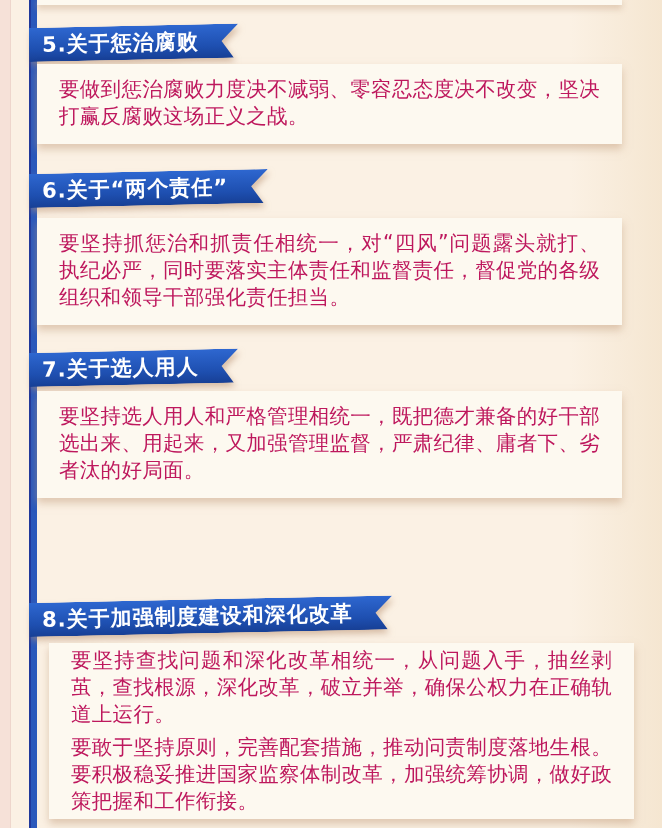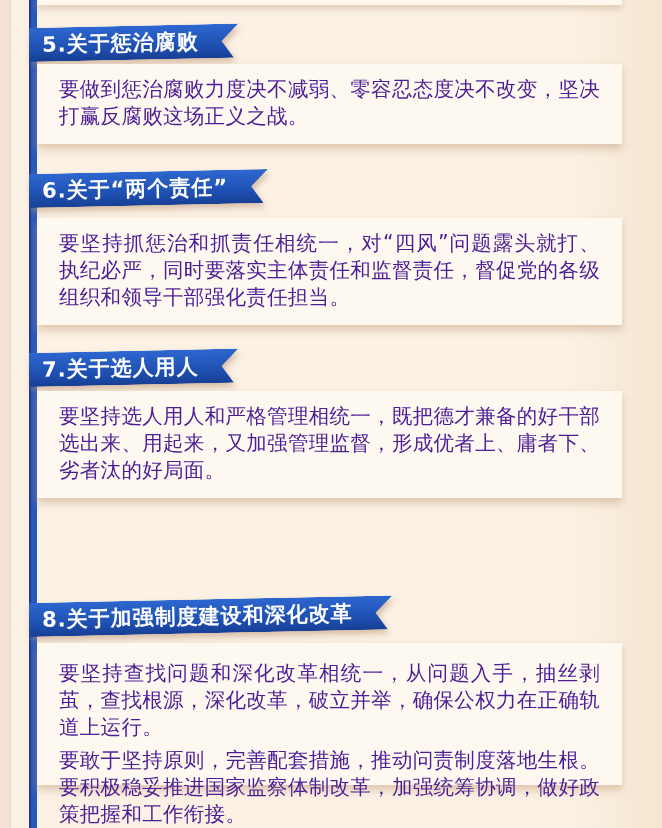--- a/index.html
+++ b/index.html
@@ -32,24 +32,24 @@
     clip-path:polygon(0 0,100% 0,calc(100% - 17px) 50%,calc(100% - 5px) 100%,0 100%);
     transform:rotate(-1.2deg);transform-origin:left center;
   }
   .card{
     position:absolute;left:37px;width:585px;box-sizing:border-box;
     background:#fdf9f0;box-shadow:0 5px 8px rgba(196,158,126,0.5);
     padding:12px 22px 14px 22px;
   }
   .card p{
     margin:0;font-size:20.5px;line-height:27px;letter-spacing:0.3px;
-    color:#4c1d95;text-align:justify;
+    color:#be185d;text-align:justify;
   }
   .card p + p{margin-top:10px;}
-  .card-s8{padding:17px 22px 0 22px;height:142px;}
+  .card-s8{padding:4px 22px 0 22px;height:176px;margin-left:12px;}
   .card-s8 p + p{margin-top:6px;}
 </style>
 </head>
 <body>
 
 <div class="pink-strip"></div>
 <div class="blue-strip"></div>
 <div class="prev-card-remnant"></div>
 
 <div class="banner-wrap" style="top:28px">
@@ -69,21 +69,21 @@
 <div class="card" style="top:218px">
   <p>要坚持抓惩治和抓责任相统一，对“四风”问题露头就打、执纪必严，同时要落实主体责任和监督责任，督促党的各级组织和领导干部强化责任担当。</p>
 </div>
 
 <div class="banner-wrap" style="top:353px">
   <div class="banner">
     <span>7.关于选人用人</span>
   </div>
 </div>
 <div class="card" style="top:391px">
-  <p>要坚持选人用人和严格管理相统一，既把德才兼备的好干部选出来、用起来，又加强管理监督，形成优者上、庸者下、劣者汰的好局面。</p>
+  <p>要坚持选人用人和严格管理相统一，既把德才兼备的好干部选出来、用起来，又加强管理监督，严肃纪律、庸者下、劣者汰的好局面。</p>
 </div>
 
 <div class="banner-wrap" style="top:603px">
   <div class="banner">
     <span>8.关于加强制度建设和深化改革</span>
   </div>
 </div>
 <div class="card card-s8" style="top:643px">
   <p>要坚持查找问题和深化改革相统一，从问题入手，抽丝剥茧，查找根源，深化改革，破立并举，确保公权力在正确轨道上运行。</p>
   <p>要敢于坚持原则，完善配套措施，推动问责制度落地生根。要积极稳妥推进国家监察体制改革，加强统筹协调，做好政策把握和工作衔接。</p>

